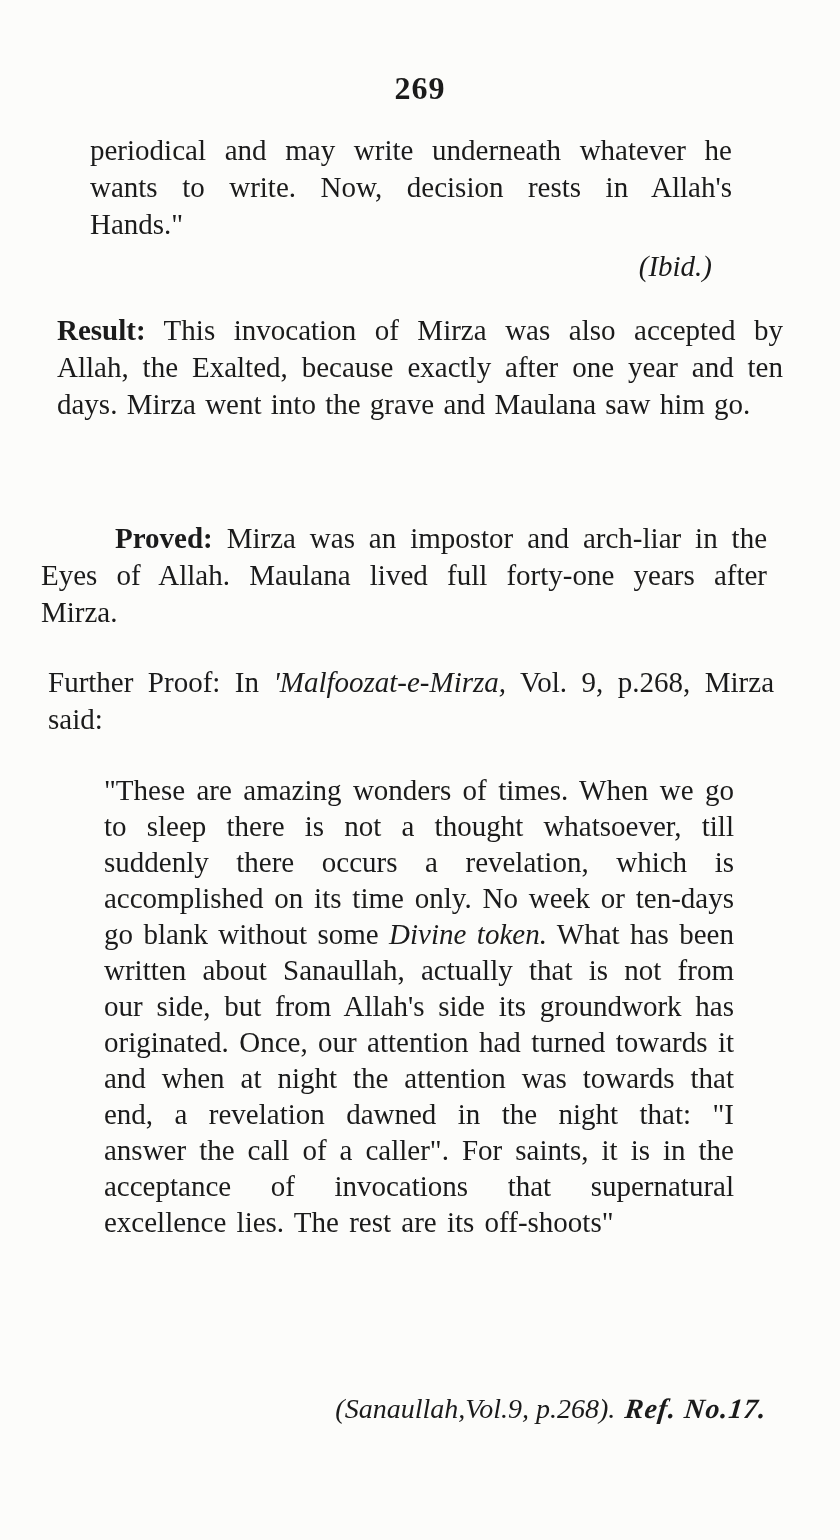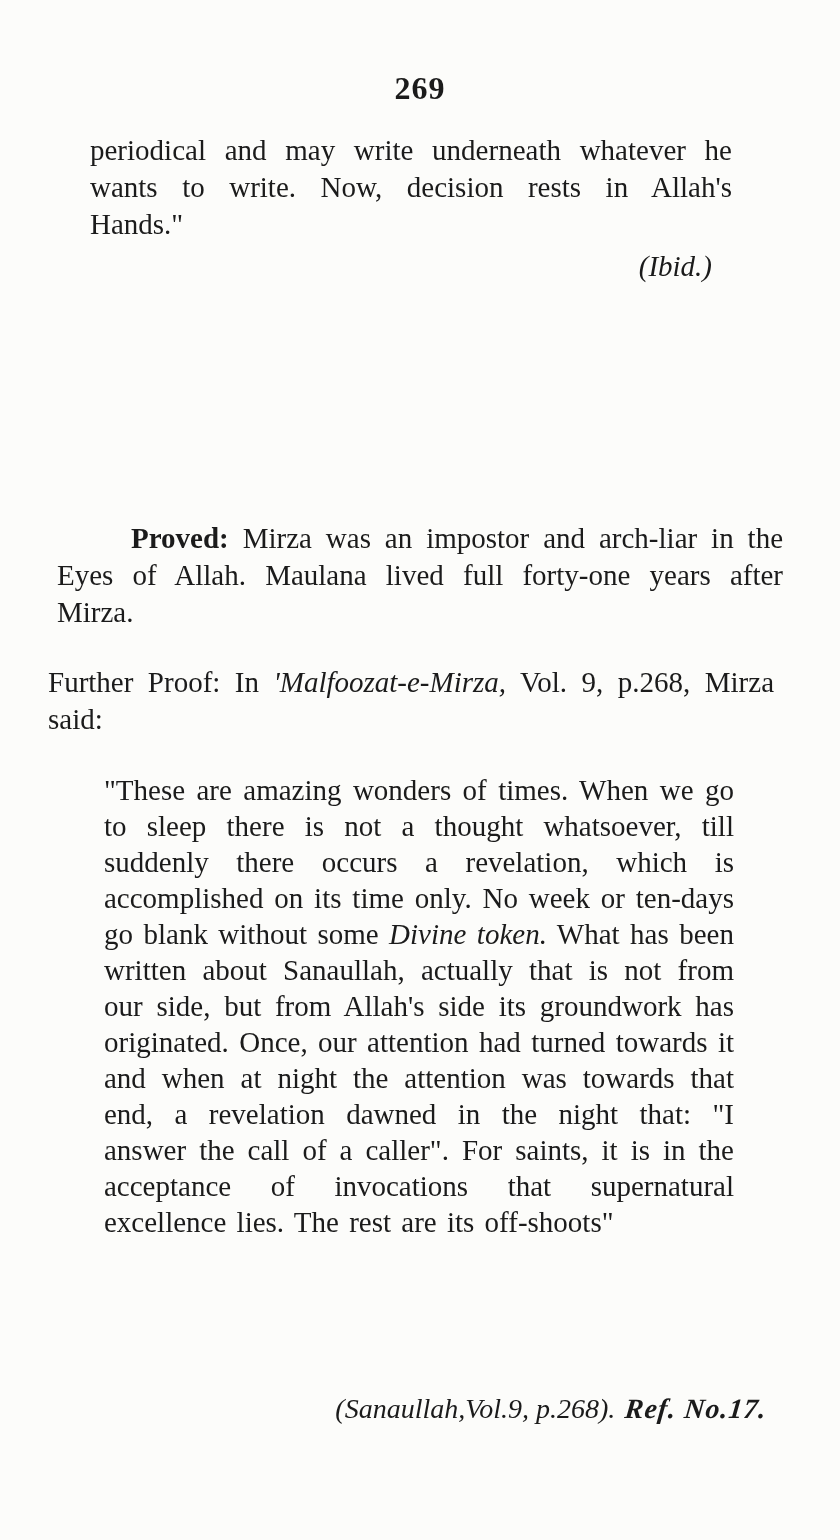--- a/index.html
+++ b/index.html
@@ -45,21 +45,21 @@
   }
   .para-result {
     top: 312px;
     left: 57px;
     width: 726px;
     text-align: justify;
     word-spacing: 2px;
   }
   .para-proved {
     top: 520px;
-    left: 57px;
+    left: 41px;
     width: 726px;
     text-align: justify;
     text-indent: 74px;
     word-spacing: 2px;
   }
   .para-further {
     top: 664px;
     left: 48px;
     width: 726px;
     text-align: justify;
@@ -99,20 +99,23 @@
   <div class="abs page-number">269</div>
 
   <div class="abs ibid">
     <span>(Ibid.)</span>
   </div>
 
   <div class="abs quote-top">
     <span>periodical and may write underneath whatever he wants to write. Now, decision rests in Allah's Hands."</span>
   </div>
 
+  <div class="abs para-result">
+    <span class="bold">Result:</span><span> This invocation of Mirza was also accepted by Allah, the Exalted, because exactly after one year and ten days. Mirza went into the grave and Maulana saw him go.</span>
+  </div>
 
   <div class="abs para-proved">
     <span class="bold">Proved:</span><span> Mirza was an impostor and arch-liar in the Eyes of Allah. Maulana lived full forty-one years after Mirza.</span>
   </div>
 
   <div class="abs para-further">
     <span>Further Proof: In </span><span class="italic">'Malfoozat-e-Mirza,</span><span> Vol. 9, p.268, Mirza said:</span>
   </div>
 
   <div class="abs main-quote">

